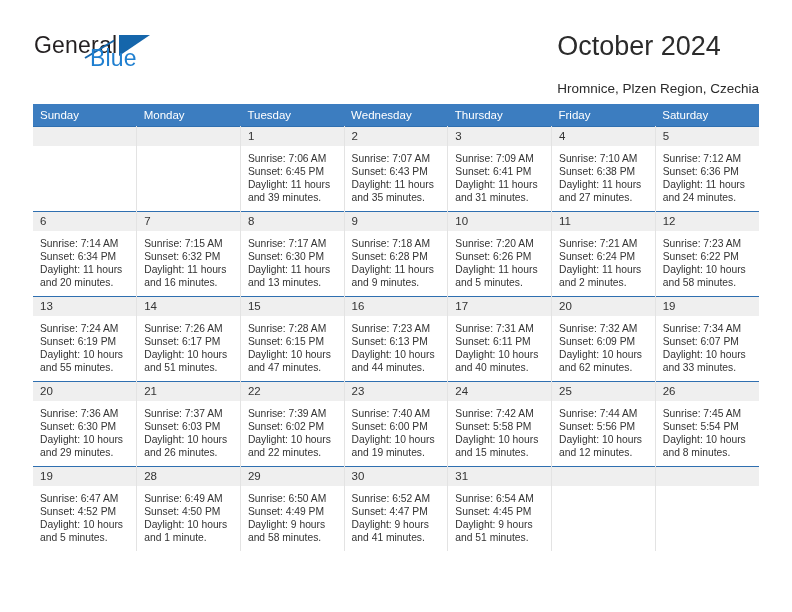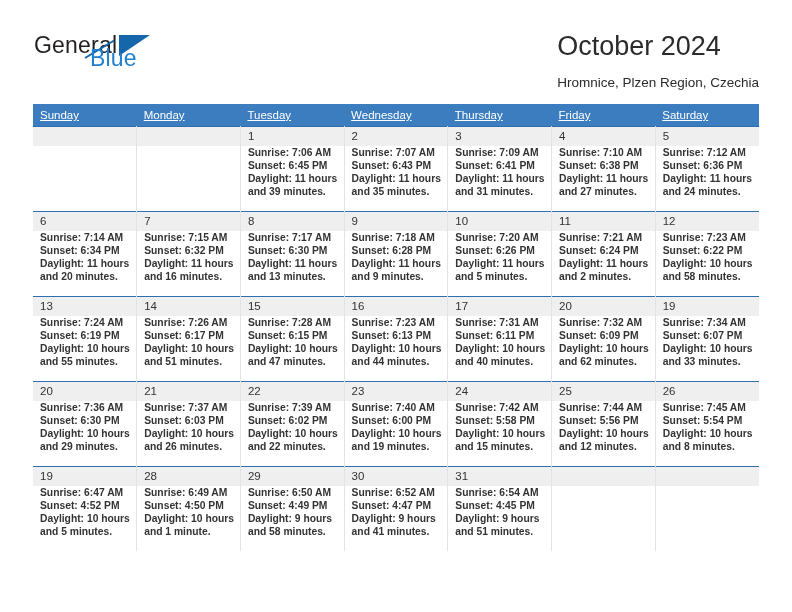--- a/index.html
+++ b/index.html
@@ -83,21 +83,21 @@
   .cal-title {
     font-size: 27px;
     color: #2b2b2b;
     line-height: 32px;
     white-space: nowrap;
   }
   .cal-subtitle {
     font-size: 13.5px;
     color: #2b2b2b;
     line-height: 20px;
-    margin-top: 11px;
+    margin-top: 17px;
     white-space: nowrap;
   }
 
   
   .calendar {
     position: absolute;
     left: 33px;
     top: 104px;
     width: 726px;
     border-collapse: collapse;
@@ -105,21 +105,20 @@
   }
   .calendar th {
     background: #3c7dc0;
     color: #ffffff;
     font-size: 11.5px;
     font-weight: normal;
     text-align: left;
     padding: 5px 0 5px 7px;
     height: 12px;
     border: none;
-    text-decoration: underline;
   }
   .calendar td {
     width: 103.7px;
     height: 84px;
     vertical-align: top;
     padding: 0;
     border-top: 1.3px solid #2f6fb0;
     border-right: 1px solid #e3e3e3;
     background: #ffffff;
   }
@@ -132,25 +131,24 @@
     font-size: 11.5px;
     color: #333333;
     padding: 3px 0 3px 7px;
     height: 13px;
     line-height: 13px;
   }
   .daynum.empty {
     color: transparent;
   }
   .info {
-    padding: 0 5px 0 7px;
+    padding: 6px 5px 0 7px;
     font-size: 10.3px;
     line-height: 13.1px;
     color: #333333;
-    font-weight: bold;
   }
   .info div {
     white-space: nowrap;
   }
 </style>
 </head>
 <body>
 
 <div class="page">
 

